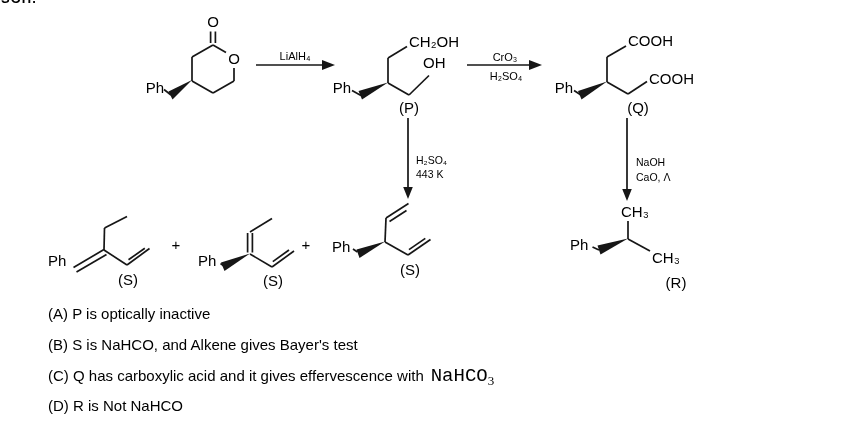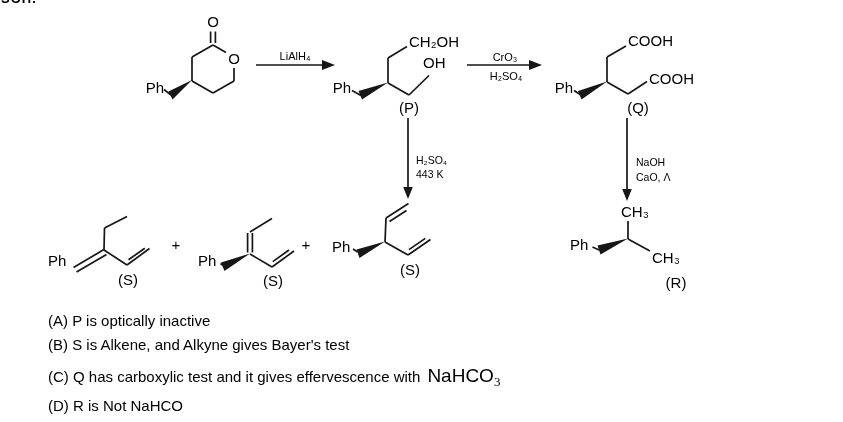--- a/index.html
+++ b/index.html
@@ -10,21 +10,21 @@
   svg{position:absolute;left:0;top:0;}
   svg line, svg path{stroke:#161616;stroke-width:1.7;fill:none;}
   svg polygon{fill:#161616;stroke:none;}
   svg text{fill:#000;font-family:"Liberation Sans",sans-serif;font-size:15px;}
   svg text.rg{font-size:11px;}
   svg text.cond{font-size:10.5px;}
   svg text.mid{text-anchor:middle;}
   svg text.end{text-anchor:end;}
   .options{position:absolute;left:48px;top:0;width:700px;}
   .opt{position:absolute;left:0;white-space:nowrap;font-size:15px;}
-  .opt .formula{font-family:Liberation Sans, sans-serif;font-size:19px;margin-left:7px;}
+  .opt .formula{font-family:Liberation Mono, monospace;font-size:19px;margin-left:7px;}
   .opt sub{font-family:"Liberation Serif",serif;font-size:13px;}
 </style>
 </head>
 <body>
 
 <div class="page">
 
   <div class="corner-clip">
     <span>SOH.</span>
   </div>
@@ -148,27 +148,27 @@
       <polygon points="628,238.5 597.5,245.5 600.5,254.5"></polygon>
       <line x1="628" y1="239" x2="628" y2="221"></line>
       <text x="621" y="217">CH₃</text>
       <line x1="628" y1="239" x2="650" y2="251"></line>
       <text x="652" y="263">CH₃</text>
       <text class="mid" x="676" y="288">(R)</text>
     </g>
   </svg>
 
   <div class="options">
-    <div class="opt" style="top:312px">
+    <div class="opt" style="top:305px">
       <span>(A) P is optically inactive</span>
     </div>
     <div class="opt" style="top:336px">
-      <span>(B) S is Alkene, and Alkyne gives Bayer's test</span>
+      <span>(B) S is NaHCO, and Alkene gives Bayer's test</span>
     </div>
     <div class="opt" style="top:365px">
-      <span>(C) Q has carboxylic test and it gives effervescence with</span><span class="formula">NaHCO</span><sub>3</sub>
+      <span>(C) Q has carboxylic acid and it gives effervescence with</span><span class="formula">NaHCO</span><sub>3</sub>
     </div>
     <div class="opt" style="top:397px">
       <span>(D) R is Not NaHCO</span>
     </div>
   </div>
 
 </div>
 
 </body></html>

